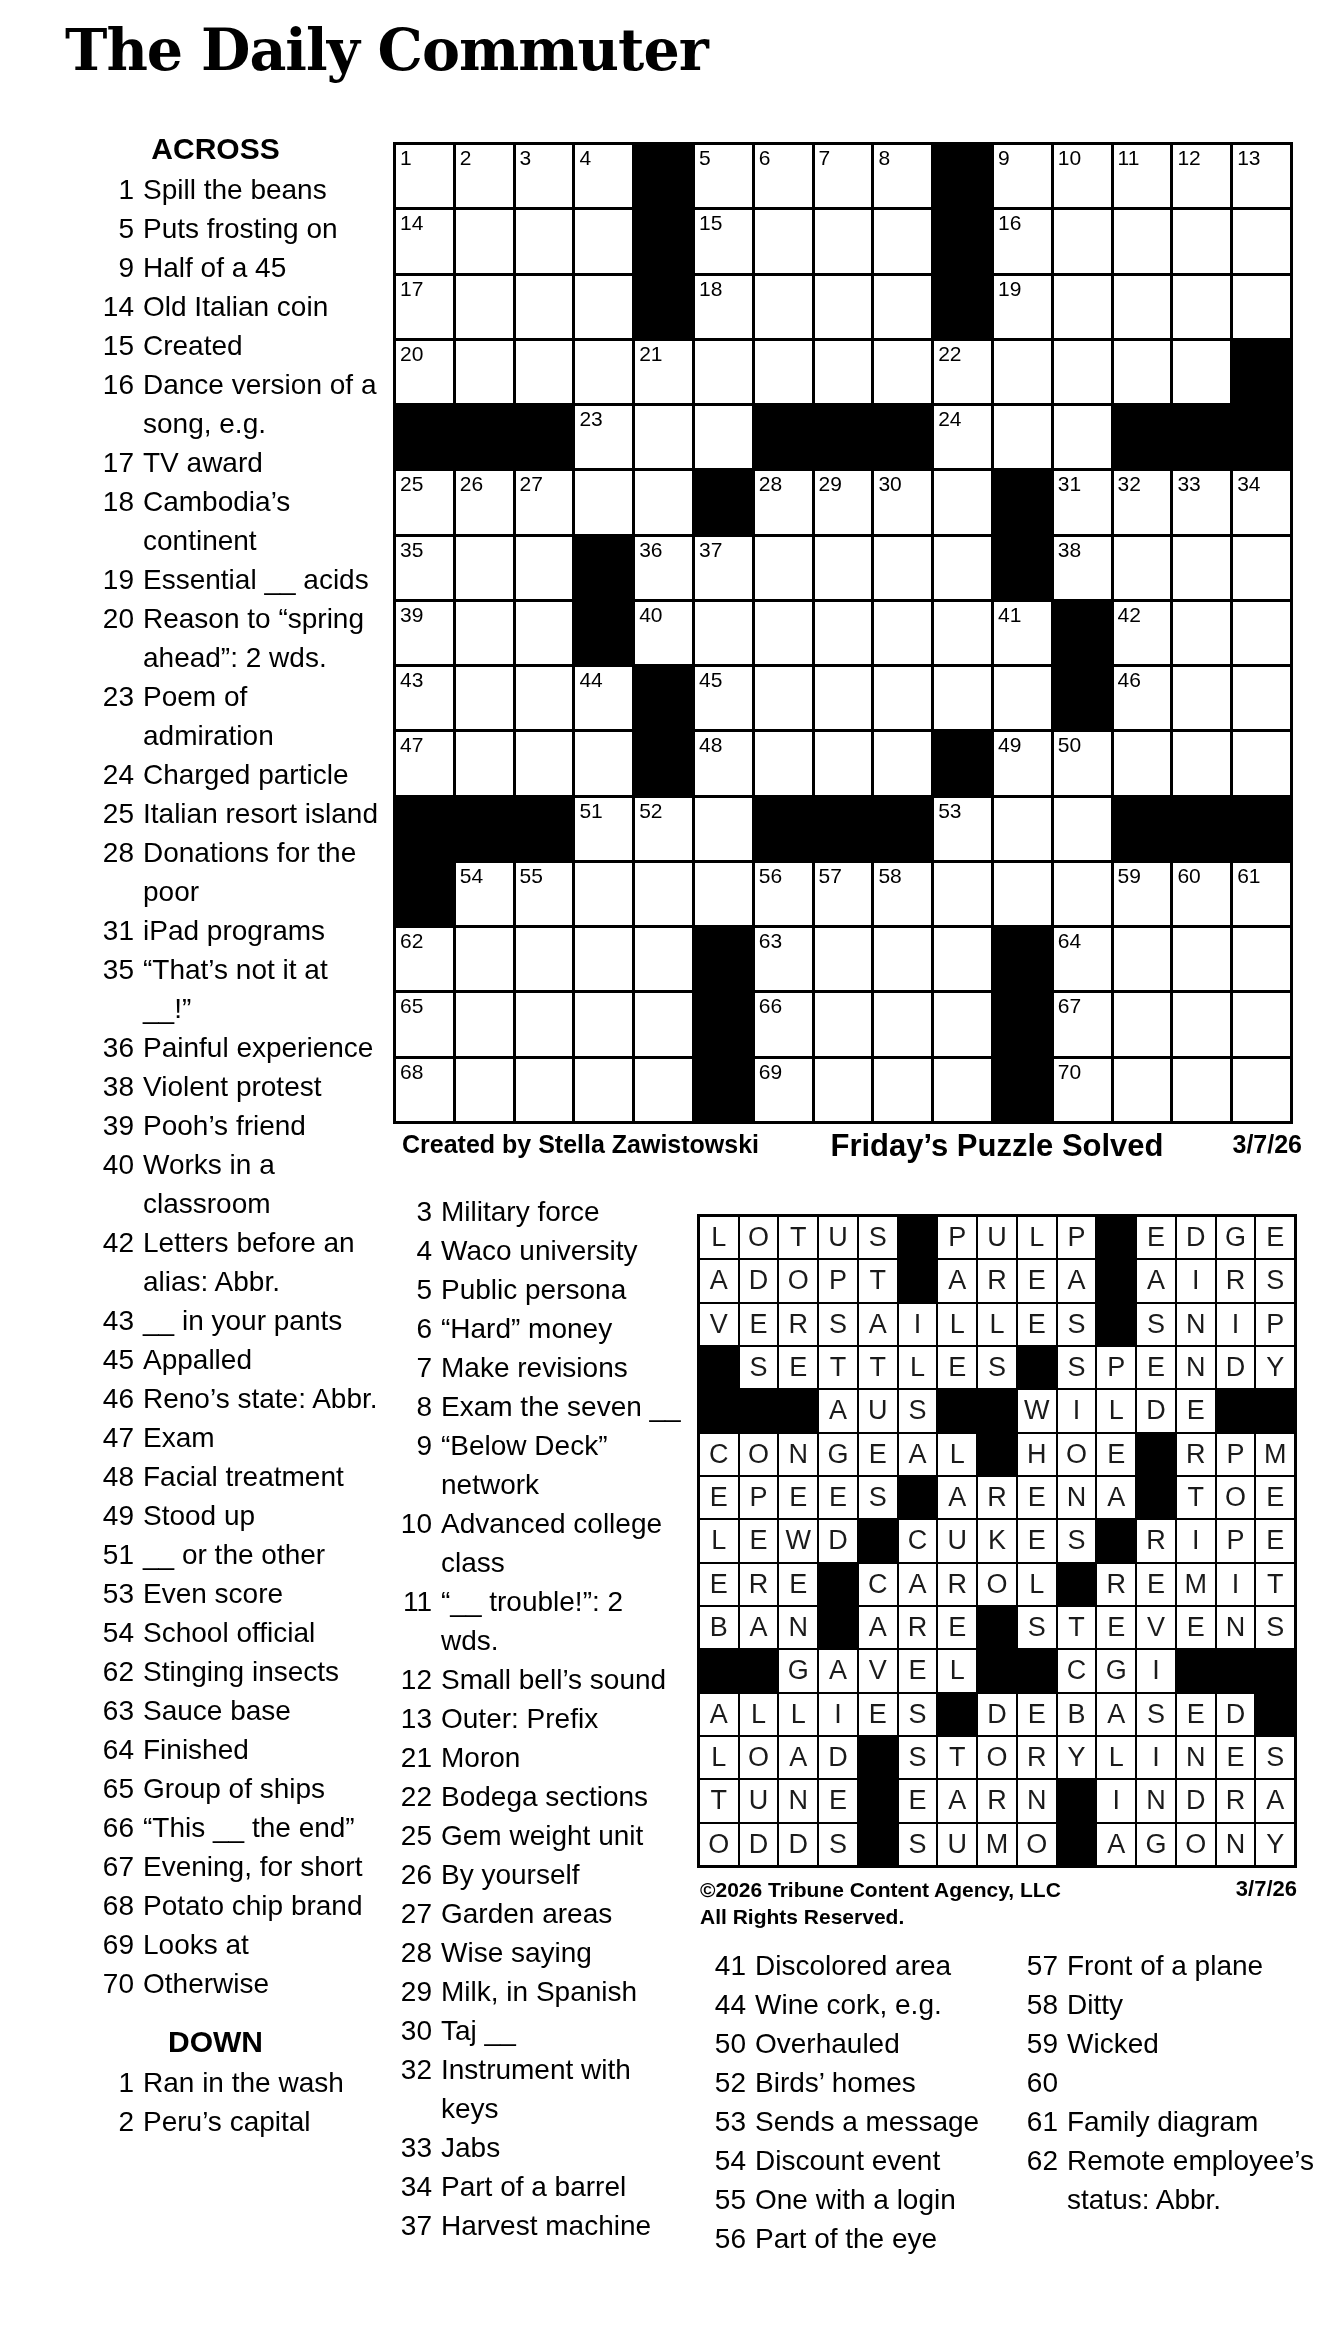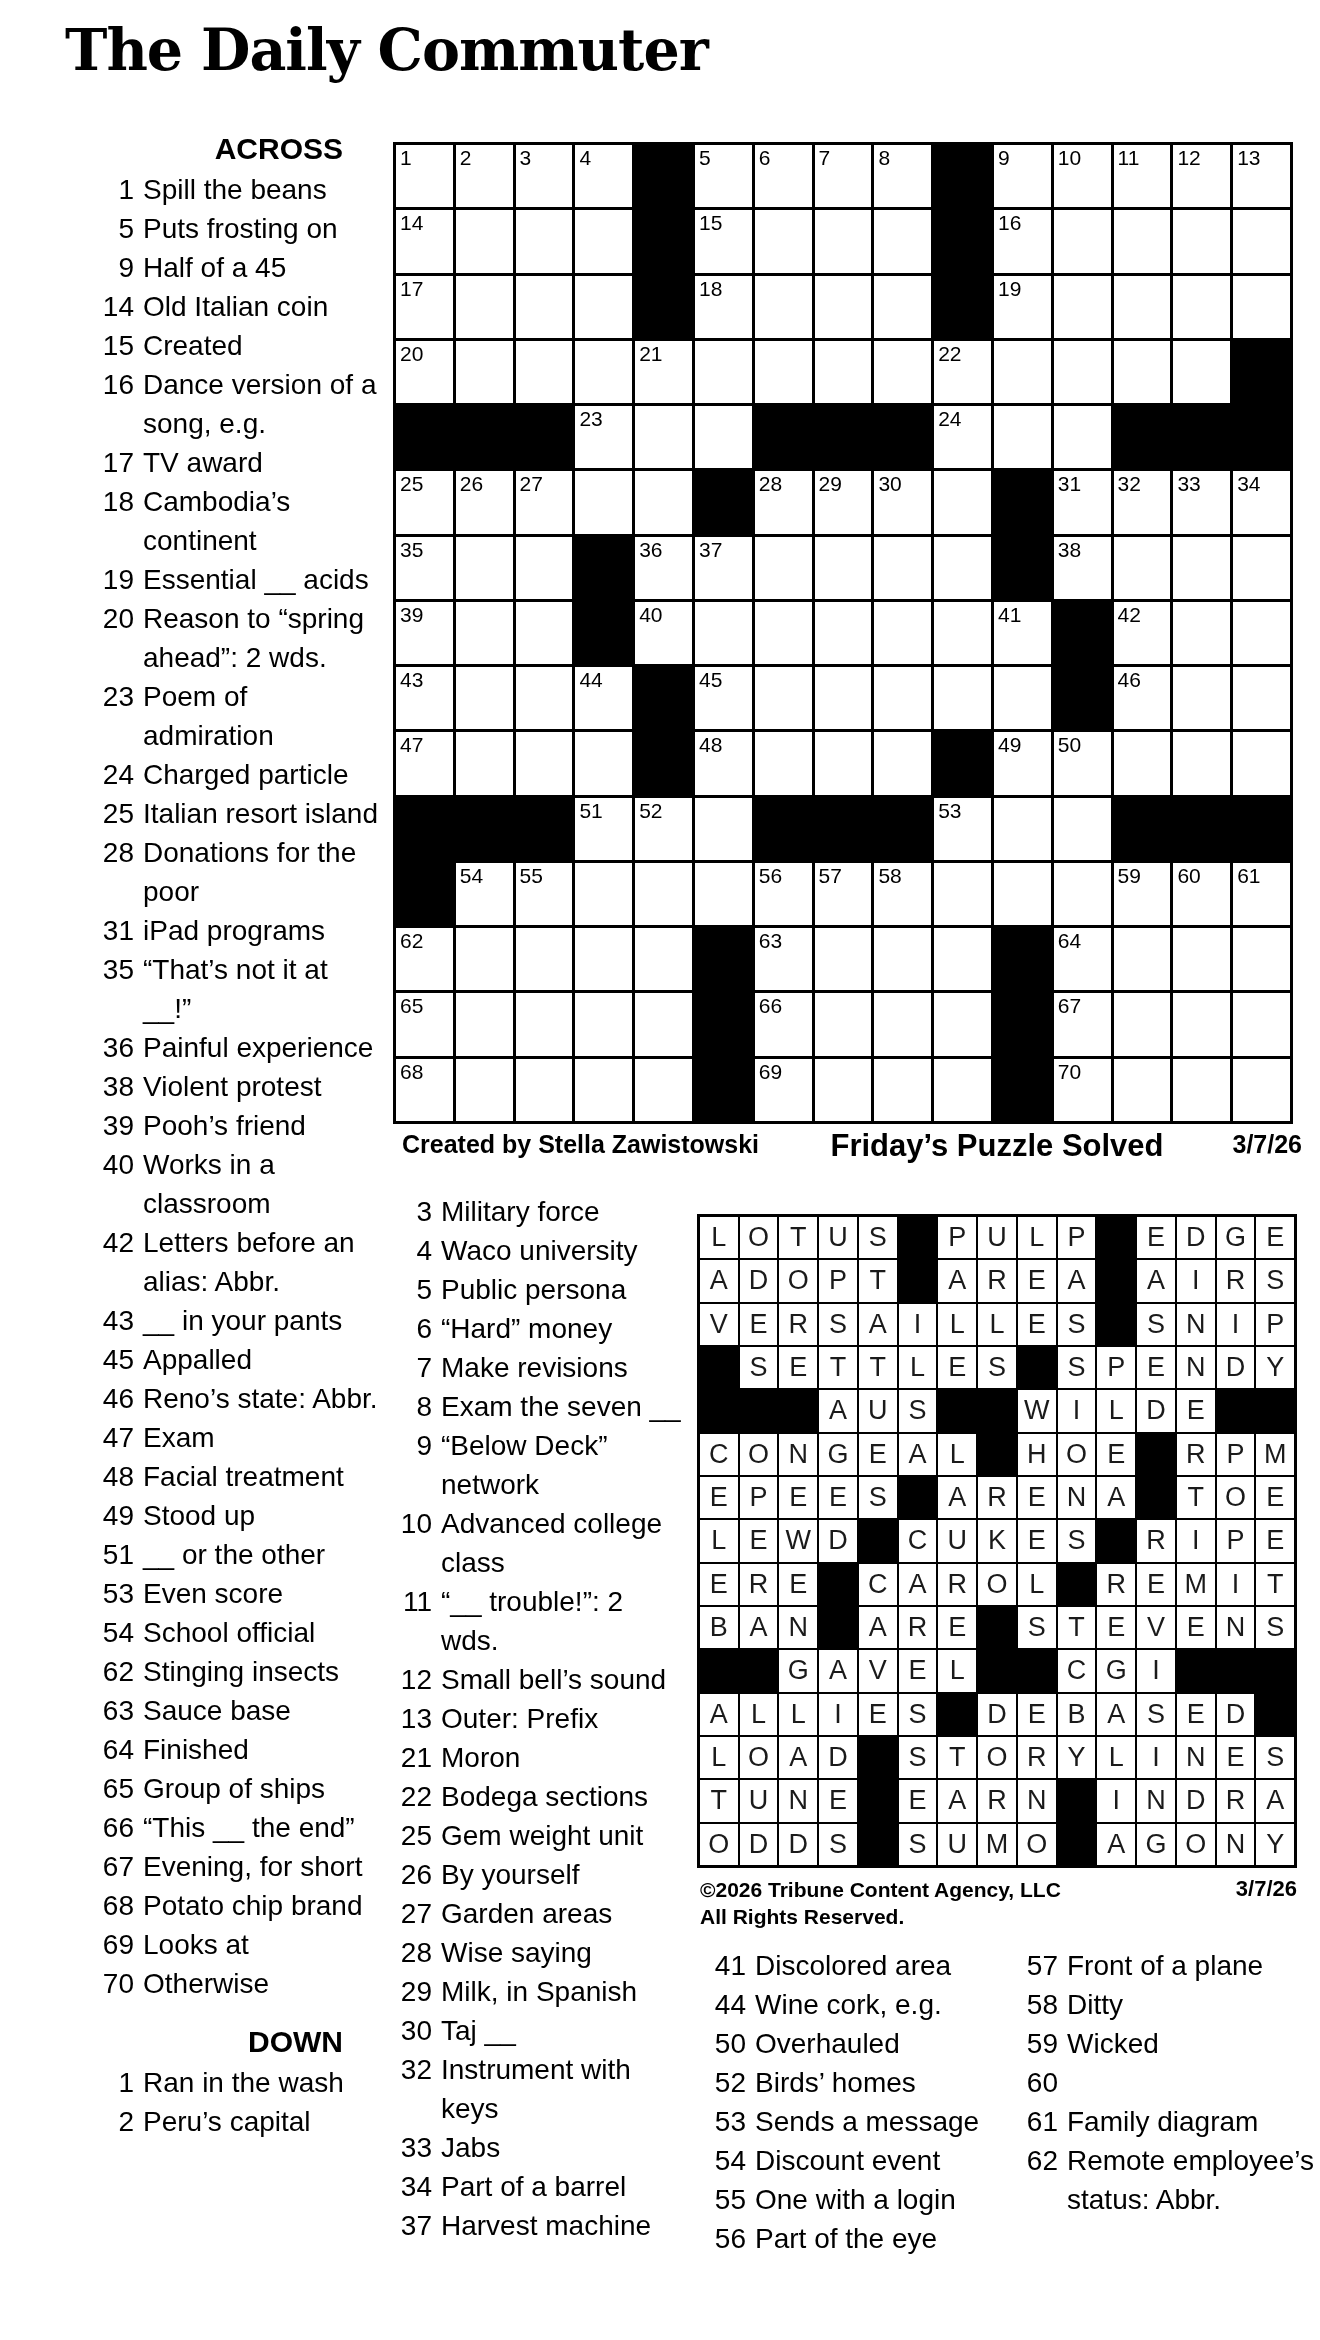--- a/index.html
+++ b/index.html
@@ -3,21 +3,21 @@
 <meta charset="utf-8">
 <style>
   html,body{margin:0;padding:0;background:#fff;}
   #page{position:relative;width:1320px;height:2340px;background:#fff;overflow:hidden;
         font-family:"Liberation Sans",sans-serif;color:#000;}
   .title{position:absolute;left:65px;top:16px;font-family:"DejaVu Serif",serif;
          font-weight:bold;font-size:57px;letter-spacing:-1px;white-space:nowrap;}
   .clues{position:absolute;font-size:28px;}
   .clue{display:grid;grid-template-columns:46px 1fr;column-gap:9px;line-height:39px;}
   .clue .num{text-align:right;}
-  .hdr{font-weight:bold;font-size:30px;line-height:42px;width:255px;text-align:right;}
+  .hdr{font-weight:bold;font-size:30px;line-height:42px;width:255px;text-align:center;}
   .down-hdr{margin-top:18px;}
   
   .xgrid{position:absolute;left:393px;top:142px;width:900px;height:982px;background:#000;
          display:grid;grid-template-columns:repeat(15,1fr);grid-template-rows:repeat(15,1fr);
          gap:3px;padding:3px;box-sizing:border-box;}
   .xgrid .cell{background:#fff;position:relative;}
   .xgrid .cell.black{background:#000;}
   .cellnum{position:absolute;top:1px;left:4px;font-size:21px;line-height:1.1;}
   .caption{position:absolute;left:402px;top:1130px;width:900px;display:flex;
            justify-content:space-between;font-weight:bold;font-size:25px;}

